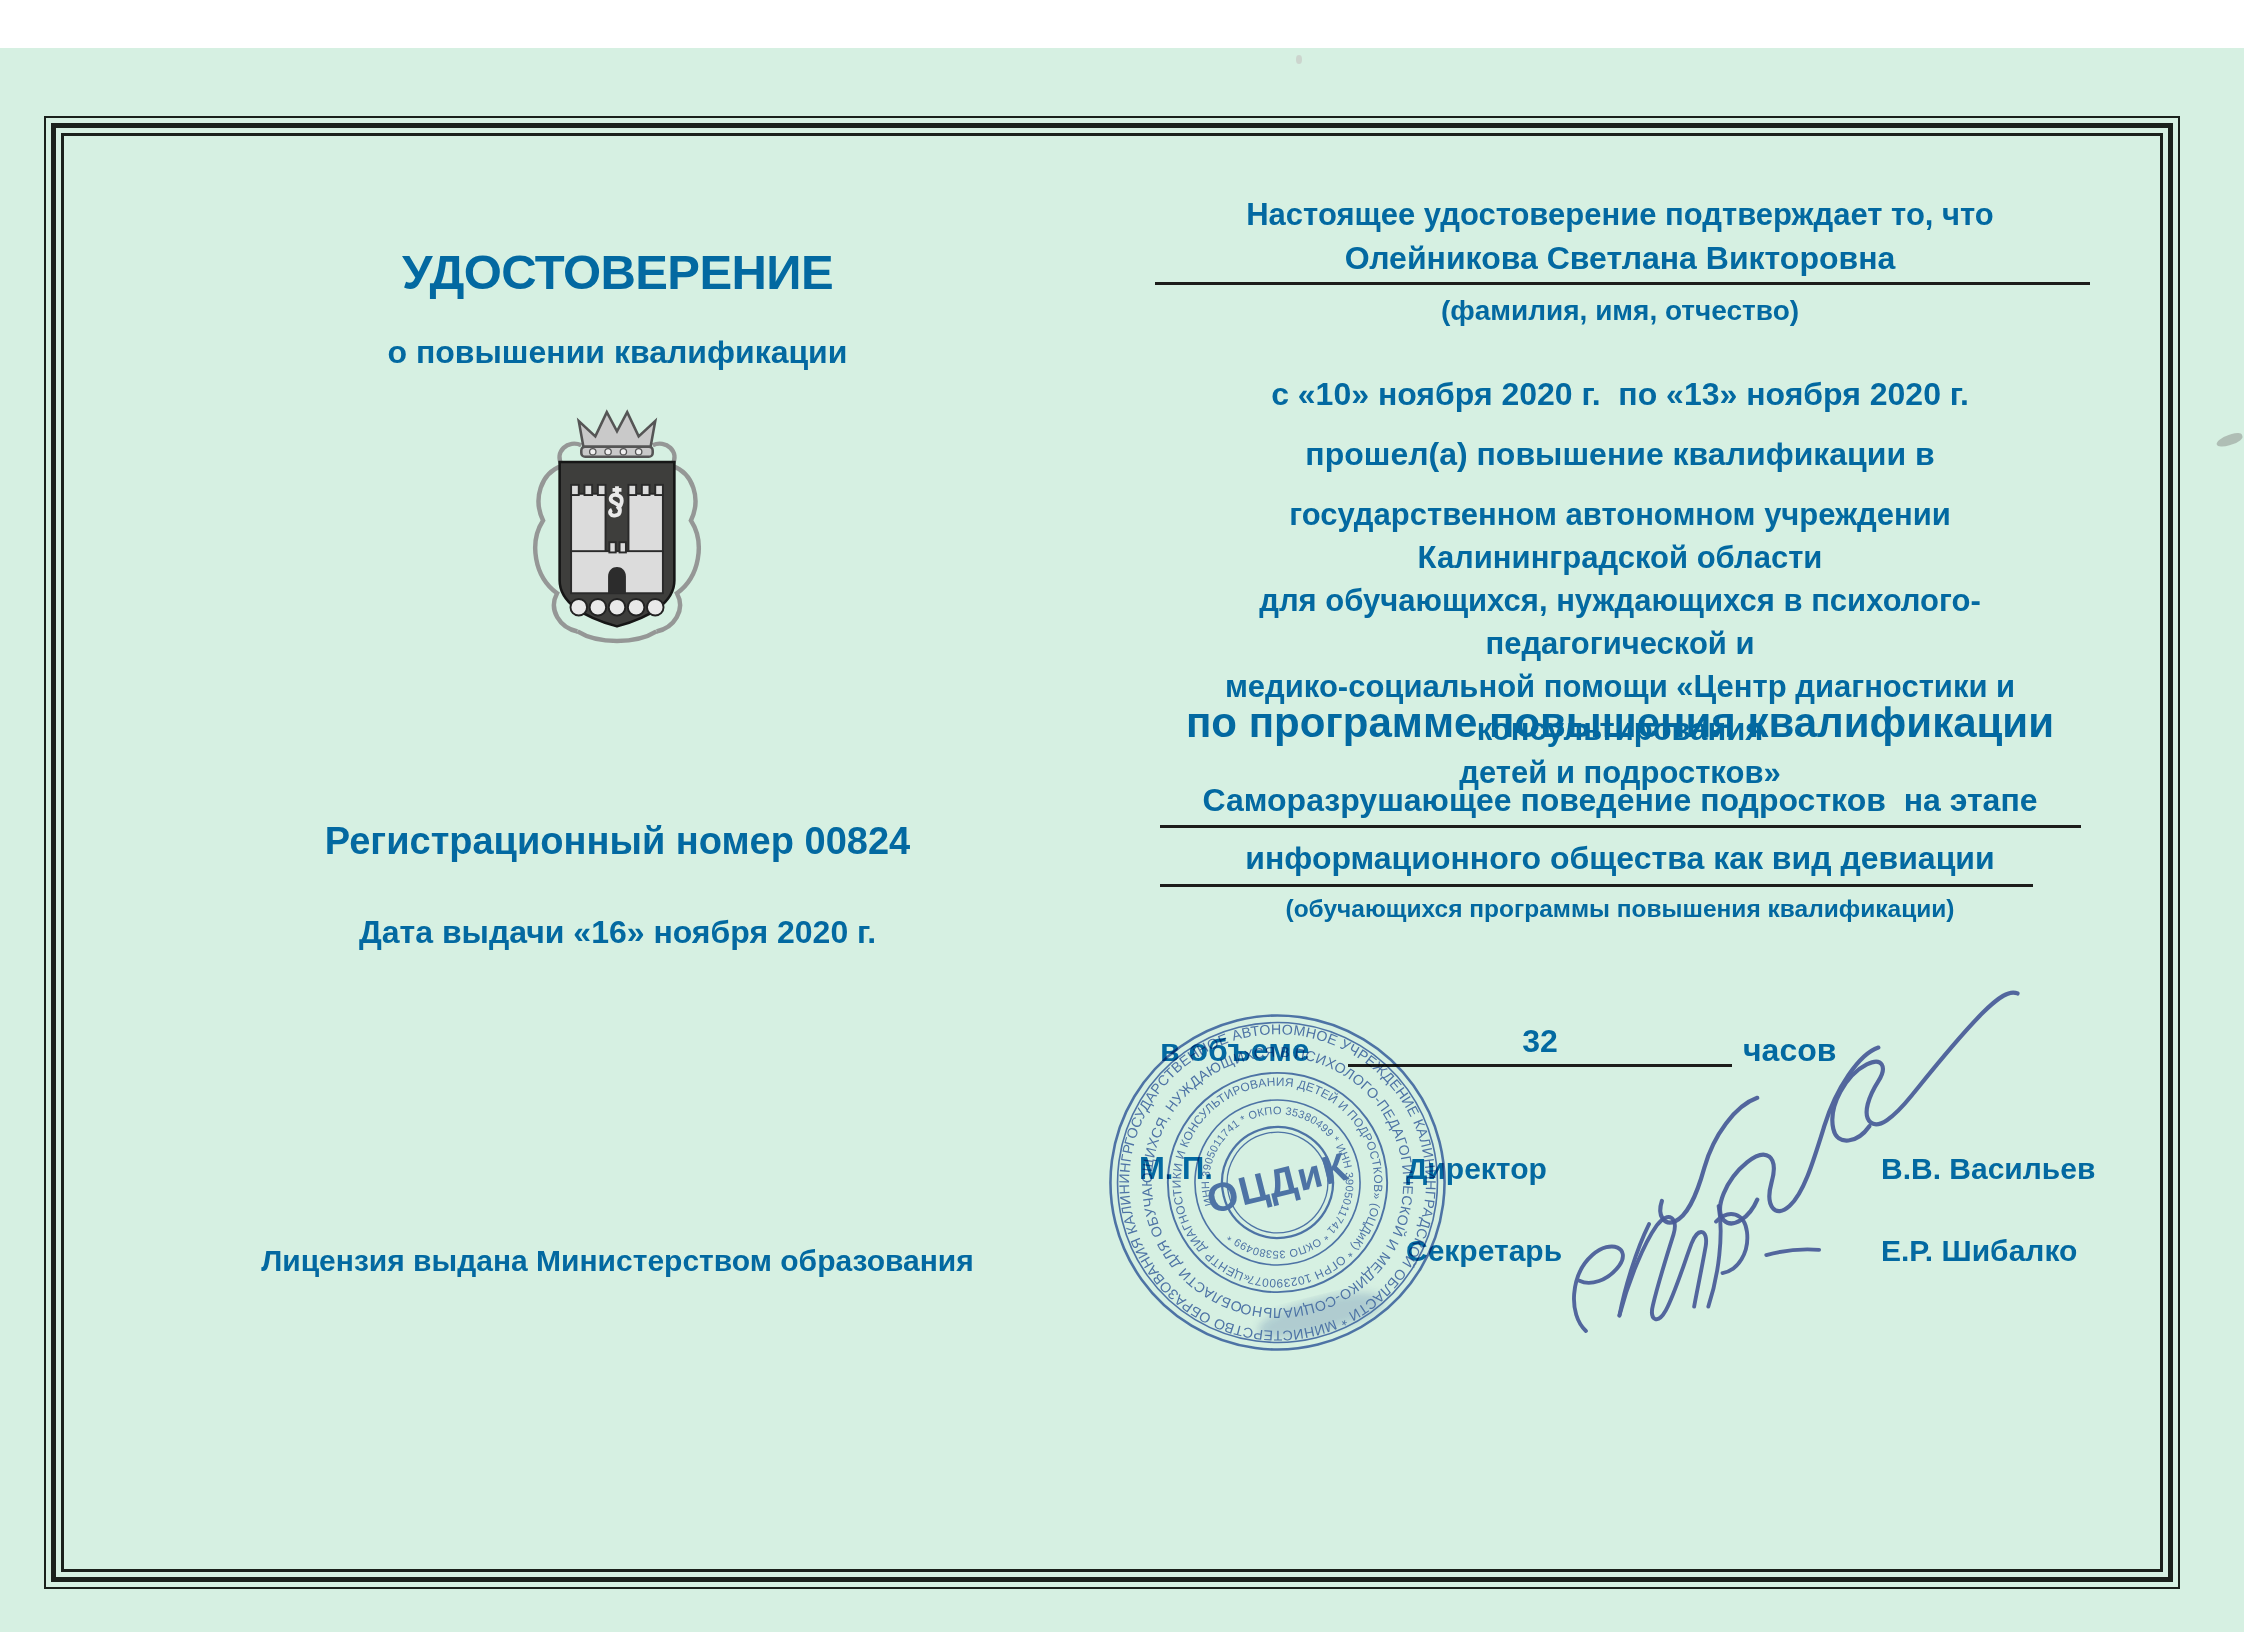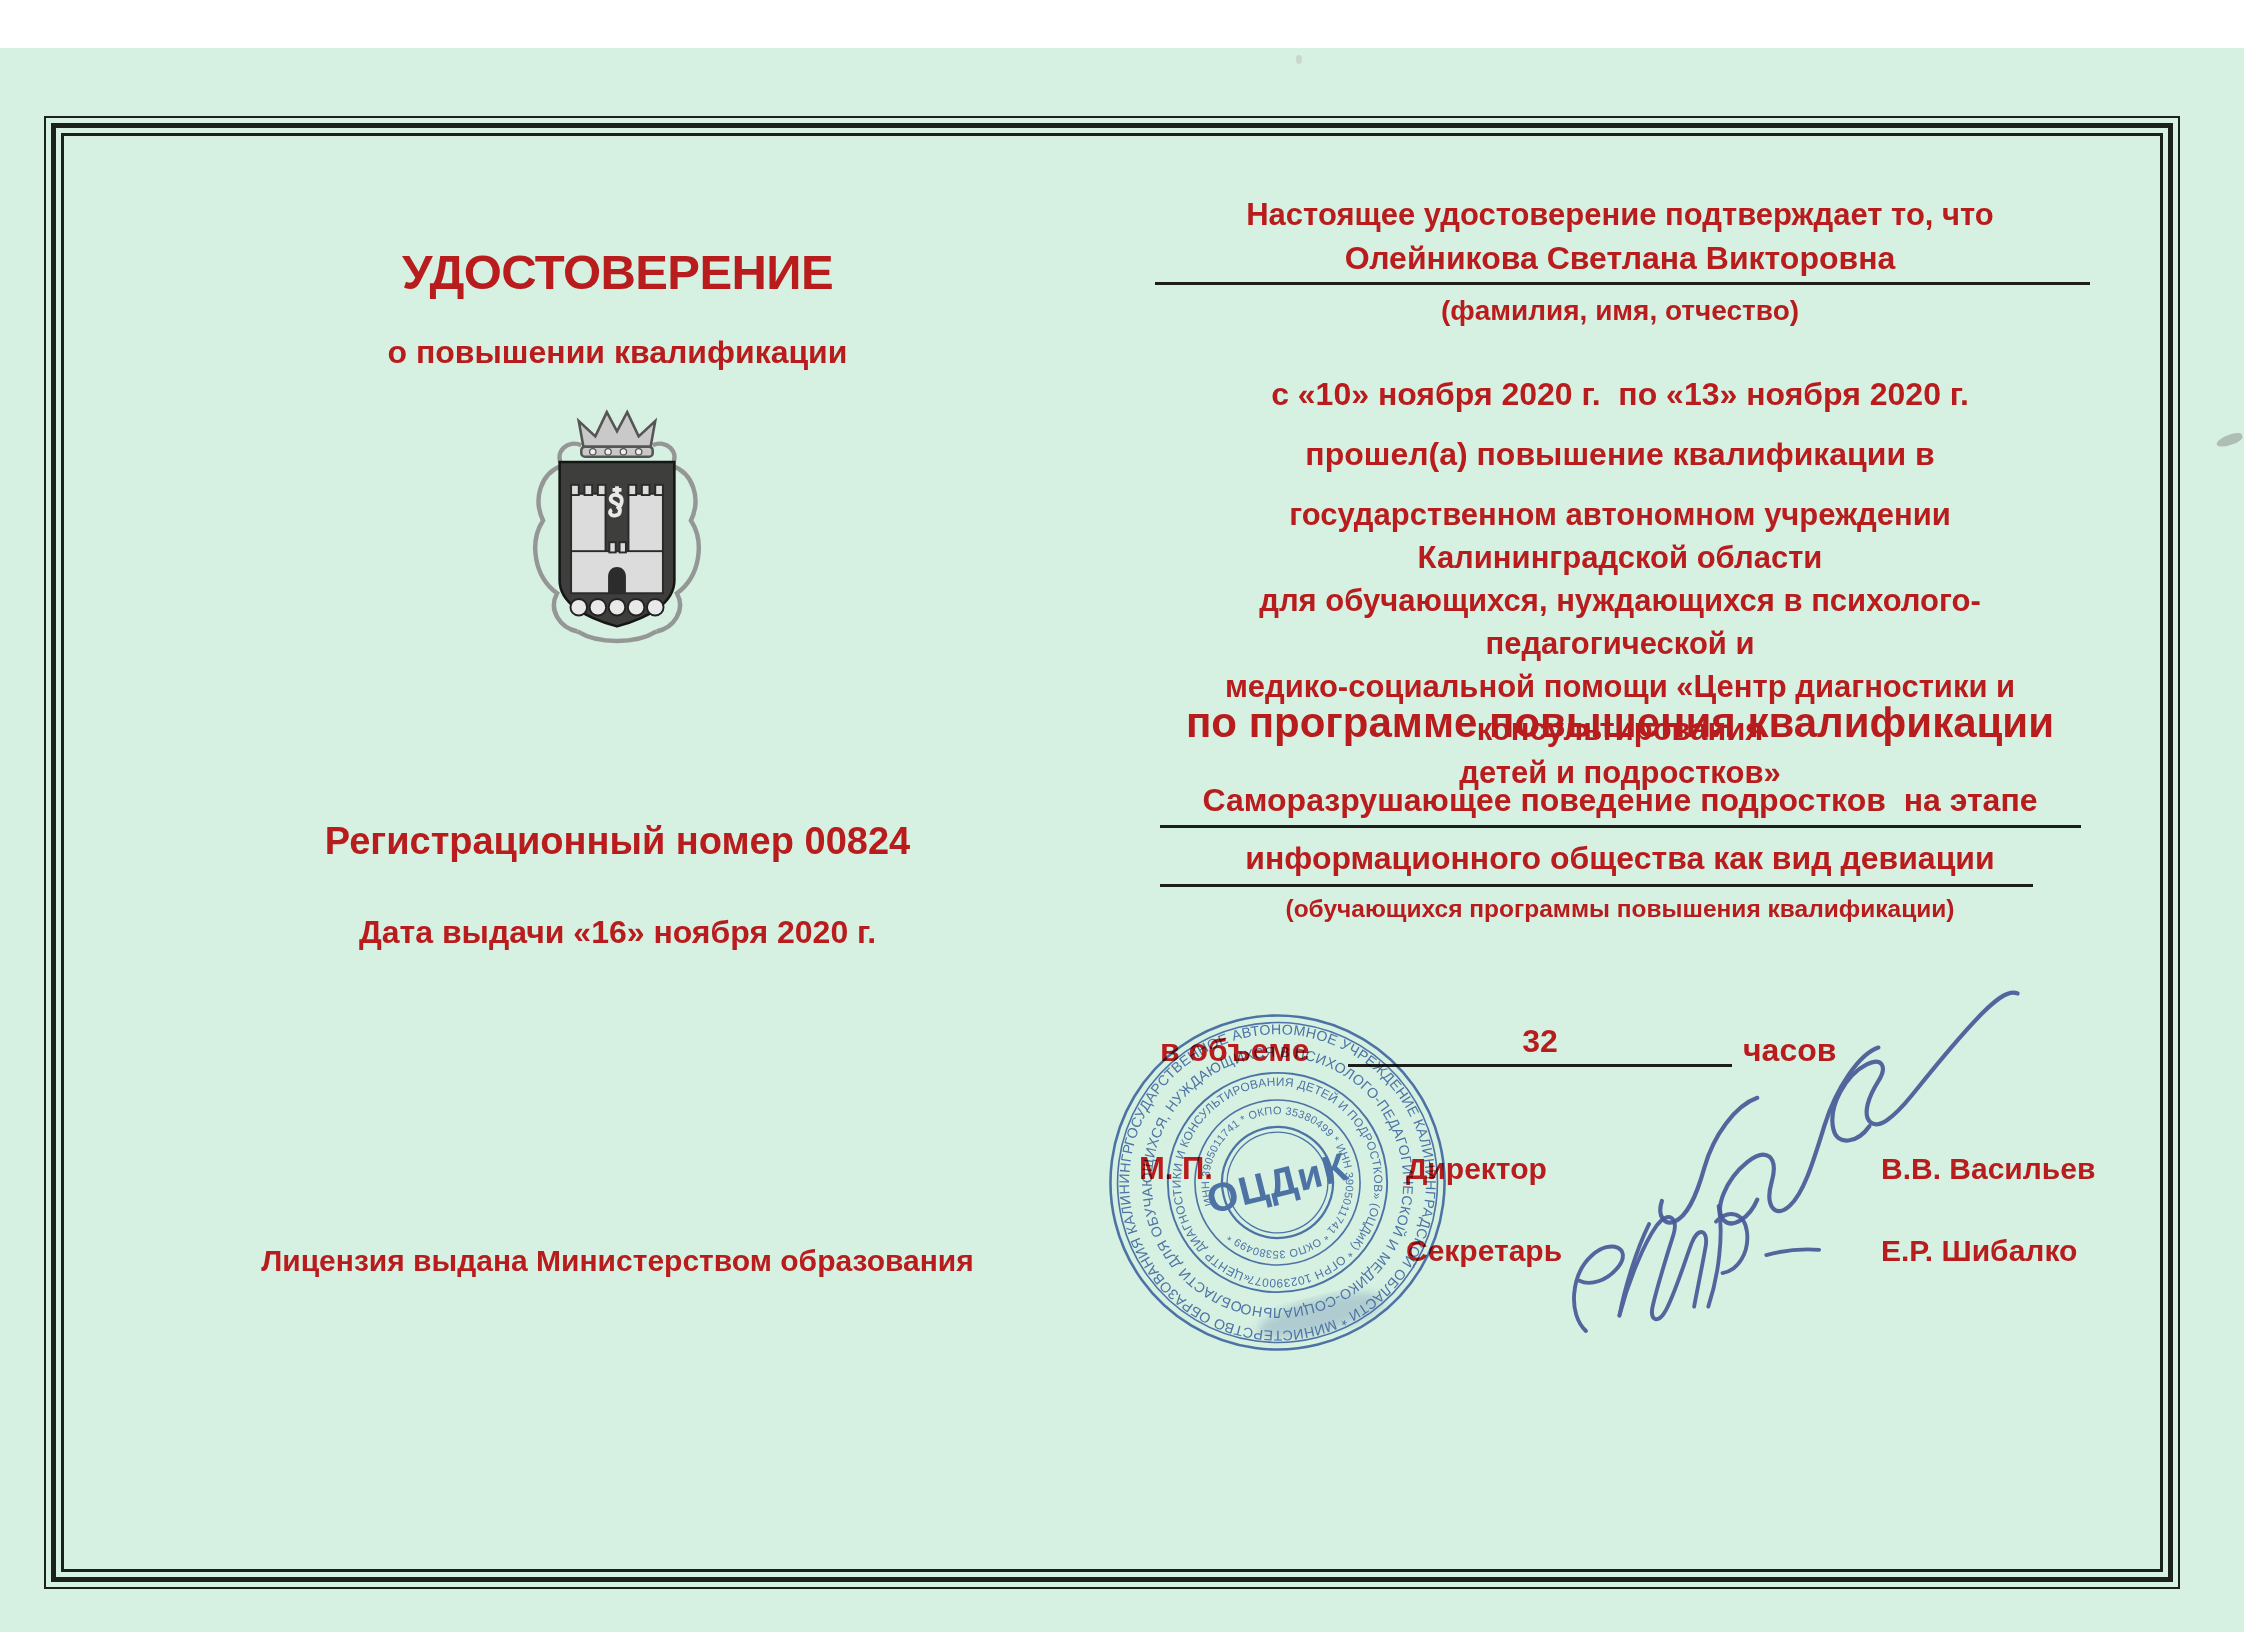--- a/index.html
+++ b/index.html
@@ -13,21 +13,21 @@
     background:#d6f0e2;
   }
   
   .frame{
     position:absolute;left:44px;top:116px;width:2136px;height:1473px;
     border:2.6px solid #1b211c;padding:5.2px;box-sizing:border-box;
   }
   .frame-mid{width:100%;height:100%;border:5.8px solid #1b211c;padding:4.5px;box-sizing:border-box;}
   .frame-in{width:100%;height:100%;border:3.2px solid #1b211c;box-sizing:border-box;}
 
-  .t{position:absolute;color:#b91c1c;font-weight:600;text-align:center;line-height:1.18;}
+  .t{position:absolute;color:#0369a1;font-weight:600;text-align:center;line-height:1.18;}
   .lcol{left:213px;width:809px;}
   .rcol{left:1153px;width:934px;}
 
   .title{top:244px;font-size:49px;font-weight:700;letter-spacing:-0.6px;}
   .subtitle{top:334px;font-size:32px;}
   .reg{top:819px;font-size:38px;}
   .issue{top:914px;font-size:32px;}
   .license{top:1239px;font-size:30px;line-height:43px;}
 
   .confirm{top:197px;font-size:31px;}

